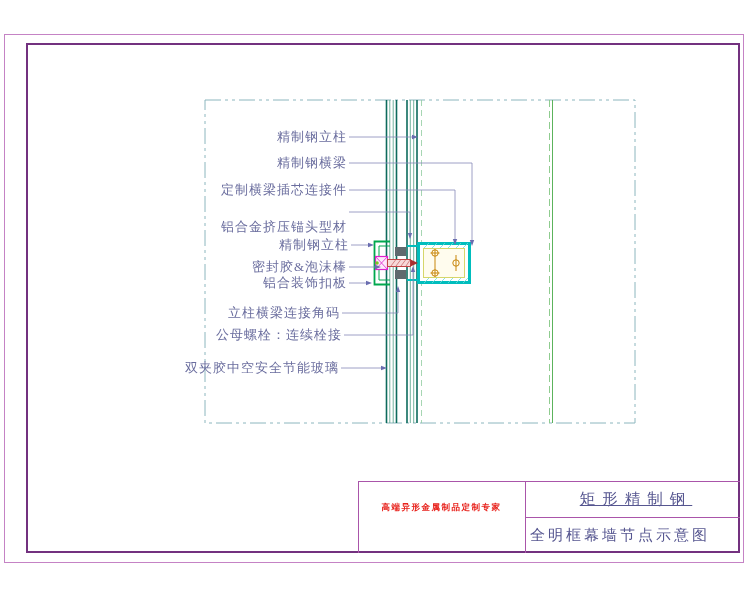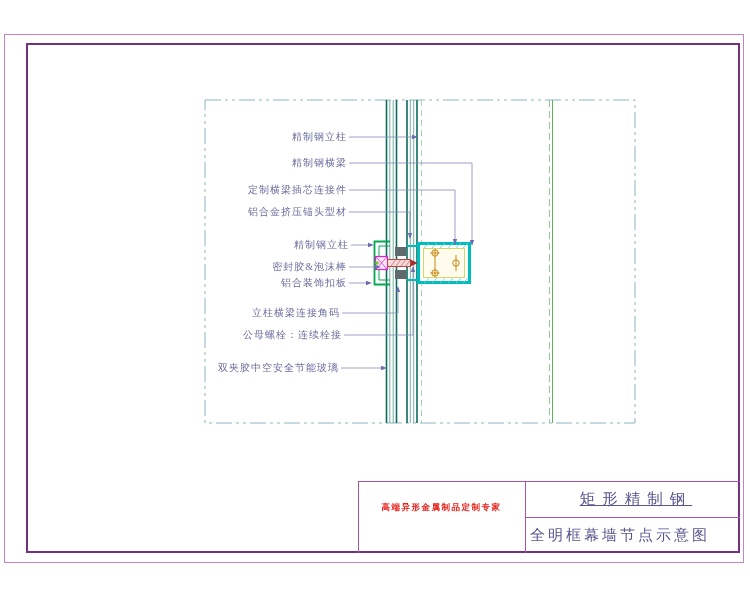--- a/index.html
+++ b/index.html
@@ -14,21 +14,21 @@
     border:1px solid #c583c5;box-sizing:border-box;
   }
   .inner-frame{
     position:absolute;left:26px;top:43px;width:714px;height:510px;
     border:2px solid #73317f;box-sizing:border-box;
   }
   
   .draw-layer{position:absolute;left:0;top:0;width:750px;height:600px;}
   
   .callout{
-    position:absolute;font-size:10px;color:#6a6d9e;letter-spacing:1px;
+    position:absolute;font-size:13px;color:#6a6d9e;letter-spacing:1px;
     white-space:nowrap;text-align:left;line-height:12px;
   }
   
   .tb-line{position:absolute;background:#aa55aa;}
   .tb-left-cell{
     position:absolute;left:358px;top:482px;width:167px;height:71px;
     display:flex;flex-direction:column;align-items:center;justify-content:flex-start;
     padding-top:5px;box-sizing:border-box;
   }
   .logo-row{display:flex;align-items:center;height:20px;}
@@ -146,21 +146,21 @@
     <polygon points="372,283 366,280.8 366,285.2"></polygon>
     <polygon points="398,286 395.8,292 400.2,292"></polygon>
     <polygon points="413,266 410.8,272 415.2,272"></polygon>
     <polygon points="387,368 381,365.8 381,370.2"></polygon>
   </g>
 </svg>
 
 <div class="callout" style="right:403px;top:131px;">精制钢立柱</div>
 <div class="callout" style="right:403px;top:157px;">精制钢横梁</div>
 <div class="callout" style="right:403px;top:184px;">定制横梁插芯连接件</div>
-<div class="callout" style="right:403px;top:206px;">铝合金挤压锚头型材</div>
+<div class="callout" style="right:403px;top:221px;">铝合金挤压锚头型材</div>
 <div class="callout" style="right:401px;top:239px;">精制钢立柱</div>
 <div class="callout" style="right:403px;top:261px;">密封胶&amp;泡沫棒</div>
 <div class="callout" style="right:403px;top:277px;">铝合装饰扣板</div>
 <div class="callout" style="right:410px;top:307px;">立柱横梁连接角码</div>
 <div class="callout" style="right:408px;top:329px;margin-left:17px;">公母螺栓：连续栓接</div>
 <div class="callout" style="right:411px;top:362px;">双夹胶中空安全节能玻璃</div>
 
 <div class="tb-line" style="left:358px;top:481px;width:382px;height:1px;"></div>
 <div class="tb-line" style="left:358px;top:481px;width:1px;height:72px;"></div>
 <div class="tb-line" style="left:525px;top:481px;width:1px;height:72px;"></div>

